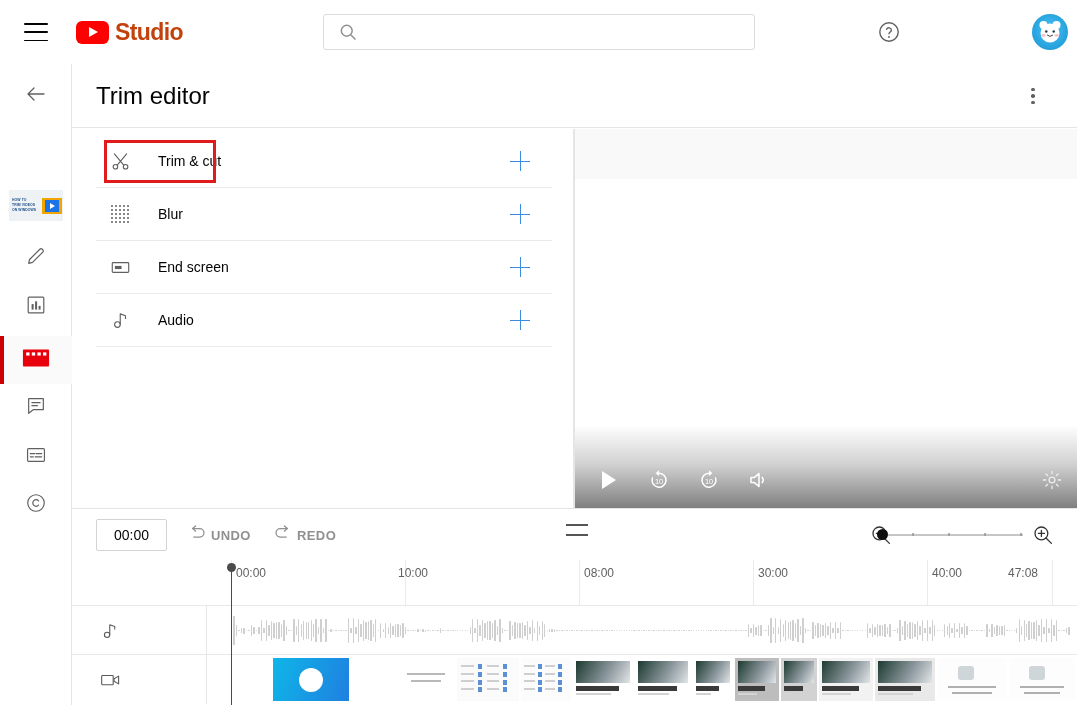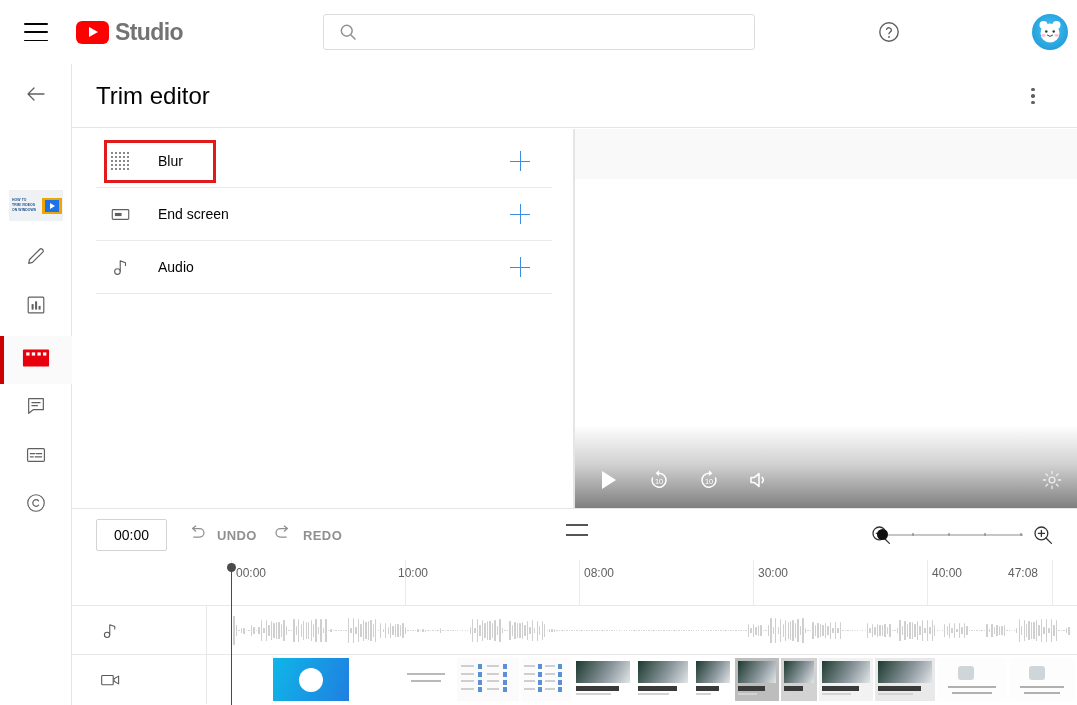--- a/index.html
+++ b/index.html
@@ -37,21 +37,21 @@
     display: flex; align-items: center; justify-content: center;
   }
   .yt-logo .tri {
     width: 0; height: 0;
     border-left: 9px solid #fff;
     border-top: 5.5px solid transparent;
     border-bottom: 5.5px solid transparent;
     margin-left: 2px;
   }
   .brand-text {
-    font-size: 23px; font-weight: bold; letter-spacing: -0.6px; color: #737373;
+    font-size: 23px; font-weight: bold; letter-spacing: -0.6px; color: #c2410c;
   }
 
   .searchbox {
     position: absolute; left: 323px; top: 14px;
     width: 432px; height: 36px;
     border: 1px solid #dcdcdc; border-radius: 3px;
     display: flex; align-items: center;
     background: #fff;
   }
   .searchbox .sicon { margin-left: 14px; color: #909090; display:flex; }
@@ -235,21 +235,21 @@
   }
   .timecode {
     position: absolute; left: 24px; top: 10px;
     width: 71px; height: 32px;
     border: 1px solid #d3d3d3; border-radius: 2px;
     display: flex; align-items: center; justify-content: center;
     font-size: 14px; color: #030303; cursor: text;
   }
   .undo-btn, .redo-btn {
     position: absolute; top: 14px; height: 24px;
-    display: flex; align-items: center; gap: 9px;
+    display: flex; align-items: center; gap: 3px;
     color: #909090; cursor: default;
   }
   .undo-btn { left: 114px; }
   .redo-btn { left: 200px; }
   .undo-btn .ul, .redo-btn .ul {
     font-size: 13px; font-weight: bold; letter-spacing: .4px; color: #909090;
   }
   .grip {
     position: absolute; left: 494px; top: 15px;
     width: 22px; height: 12px; cursor: ns-resize;
@@ -453,20 +453,31 @@
   <div class="kebab">
       <i></i>
       <i></i>
       <i></i>
     </div>
 </div>
 
 <div class="tools-pane">
   <div class="tool-list">
 
+    <div class="tool-row">
+      <span class="ticon">
+        <svg width="21" height="21" viewBox="0 0 24 24" fill="none" stroke="#606060" stroke-width="1.3">
+          <circle cx="6.2" cy="18" r="2.6"></circle>
+            <circle cx="17.8" cy="18" r="2.6"></circle>
+          <path d="M8.3 16.1L19 3.4M15.7 16.1L5 3.4" stroke-linecap="round"></path>
+        </svg>
+      </span>
+      <span class="tlabel">Trim &amp; cut</span>
+      <span class="tplus"></span>
+    </div>
 
     <div class="tool-row">
       <span class="ticon">
         <span class="dotgrid">
           <i></i>
             <i></i>
             <i></i>
             <i></i>
             <i></i>
           <i></i>

